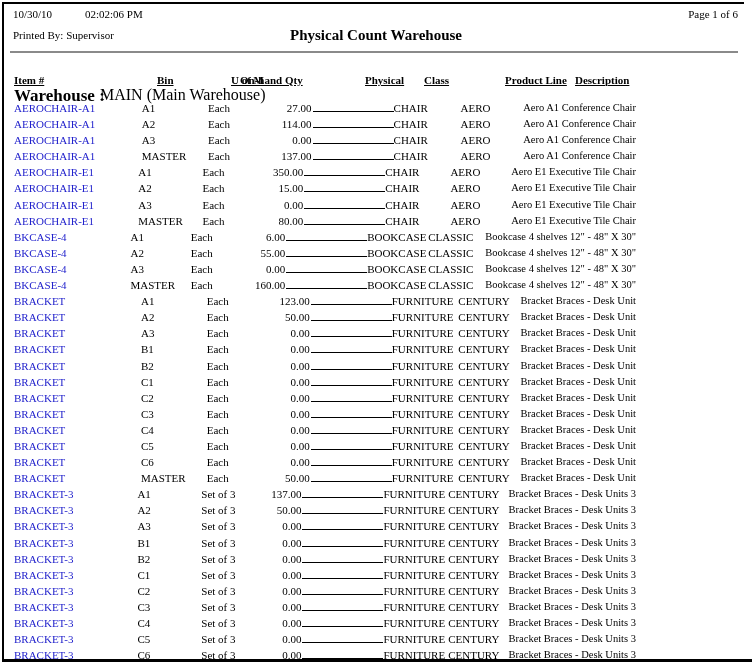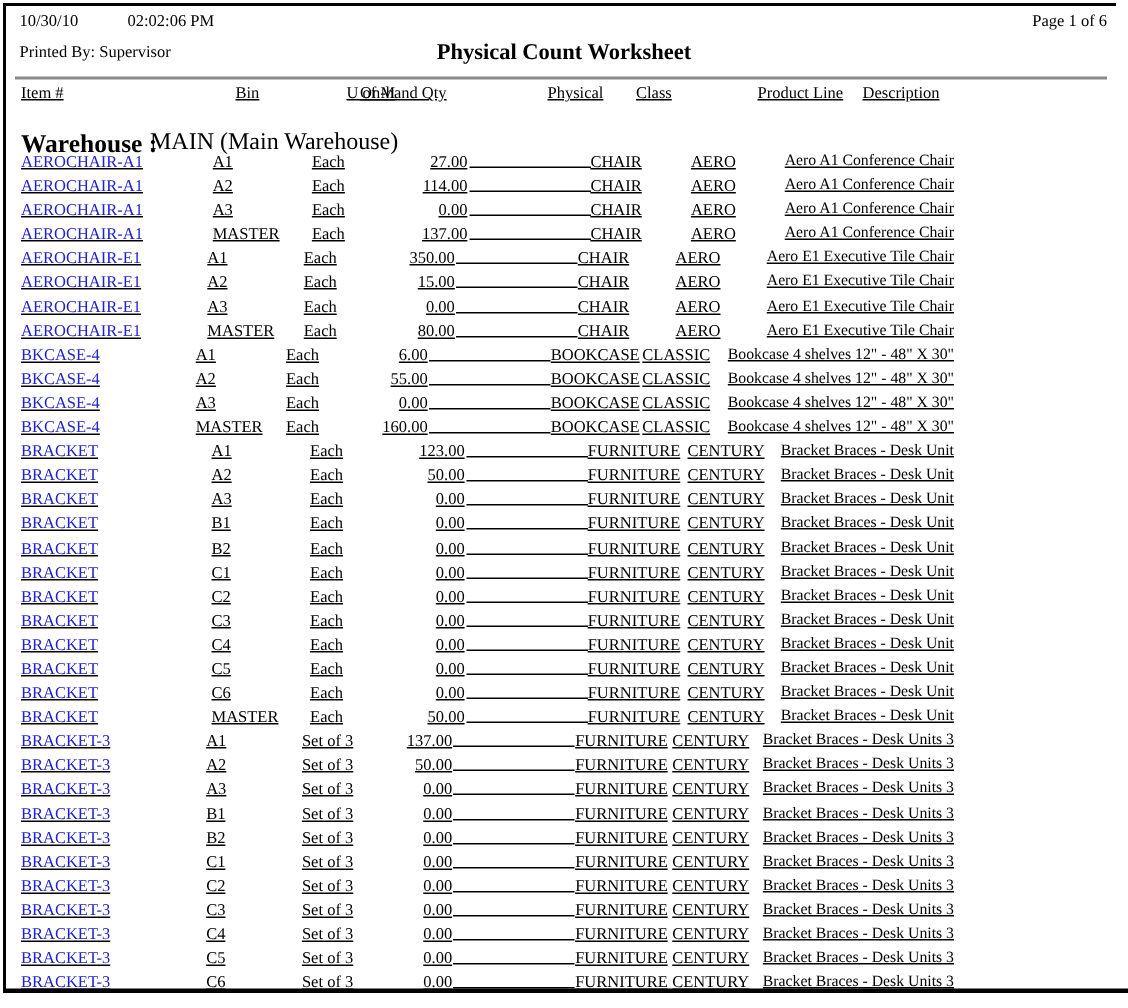--- a/index.html
+++ b/index.html
@@ -18,34 +18,34 @@
 
   .hdr-text{position:absolute;font-size:11px;white-space:nowrap;}
   .date{left:13px;top:8px;}
   .time{left:85px;top:8px;}
   .company{left:0;right:0;top:8px;text-align:center;font-weight:bold;}
   .pageinfo{right:14px;top:8px;}
   .printedby{left:13px;top:29px;}
   .title{left:0;right:0;top:27px;text-align:center;font-weight:bold;font-size:15px;}
   .divider{position:absolute;left:10px;top:51px;width:728px;height:2px;background:#8a8a8a;}
 
-  .colhdr{position:absolute;top:56px;font-size:11px;font-weight:normal;text-decoration:underline;white-space:nowrap;}
+  .colhdr{position:absolute;top:74px;font-size:11px;font-weight:bold;text-decoration:underline;white-space:nowrap;}
   .ch-item{left:14px;}
   .ch-bin{left:157px;}
   .ch-uom{left:231px;}
   .ch-qty{left:240px;width:107px;}
   .ch-counted{left:365px;}
   .ch-class{left:424px;}
   .ch-line{left:505px;}
   .ch-desc{left:575px;}
 
   .wh-label{position:absolute;left:14px;top:86px;font-size:17px;font-weight:bold;white-space:nowrap;text-align:right;}
   .wh-value{position:absolute;left:100px;top:86px;font-size:16px;white-space:nowrap;}
 
-  .rows{position:absolute;left:0;top:100px;width:636px;text-decoration:underline;}
+  .rows{position:absolute;left:0;top:100px;width:636px;}
   .row{display:flex;height:16.1px;line-height:16px;font-size:11px;white-space:nowrap;}
   .c-item{width:143px;margin-left:14px;color:#2222CC;cursor:pointer;}
   .c-bin{width:74px;}
   .c-uom{width:65px;}
   .c-qty{width:51px;text-align:right;}
   .c-counted{width:83px;display:flex;align-items:flex-start;}
   .count-line{margin-left:1px;width:81px;height:11px;border-bottom:1px solid #000;}
   .c-class{width:75px;}
   .c-pline{width:70px;}
   .c-desc{flex:1;font-size:10.5px;}
@@ -55,21 +55,21 @@
 
 <div class="page">
   <div class="edge edge-top"></div>
   <div class="edge edge-left"></div>
   <div class="edge edge-bottom"></div>
 
   <div class="hdr-text date">10/30/10</div>
   <div class="hdr-text time">02:02:06 PM</div>
   <div class="hdr-text pageinfo">Page 1 of 6</div>
   <div class="hdr-text printedby">Printed By: Supervisor</div>
-  <div class="hdr-text title">Physical Count Worksheet</div>
+  <div class="hdr-text title">Physical Count Warehouse</div>
   <div class="divider"></div>
 
   <div class="colhdr ch-item">Item #</div>
   <div class="colhdr ch-bin">Bin</div>
   <div class="colhdr ch-uom">U of M</div>
   <div class="colhdr ch-qty">On-hand Qty</div>
   <div class="colhdr ch-counted">Physical</div>
   <div class="colhdr ch-class">Class</div>
   <div class="colhdr ch-line">Product Line</div>
   <div class="colhdr ch-desc">Description</div>

